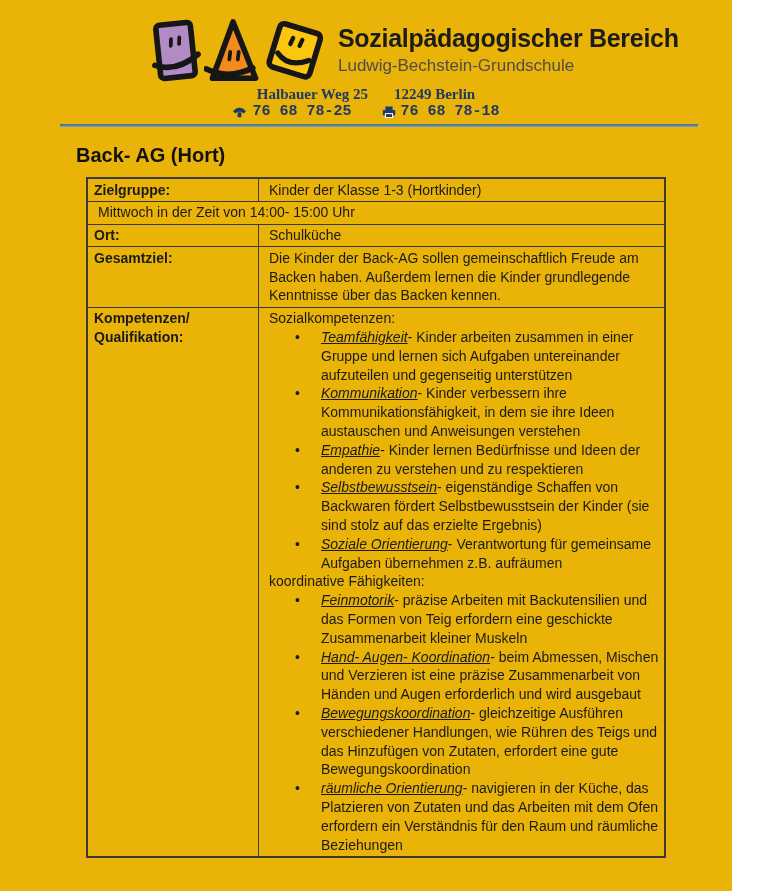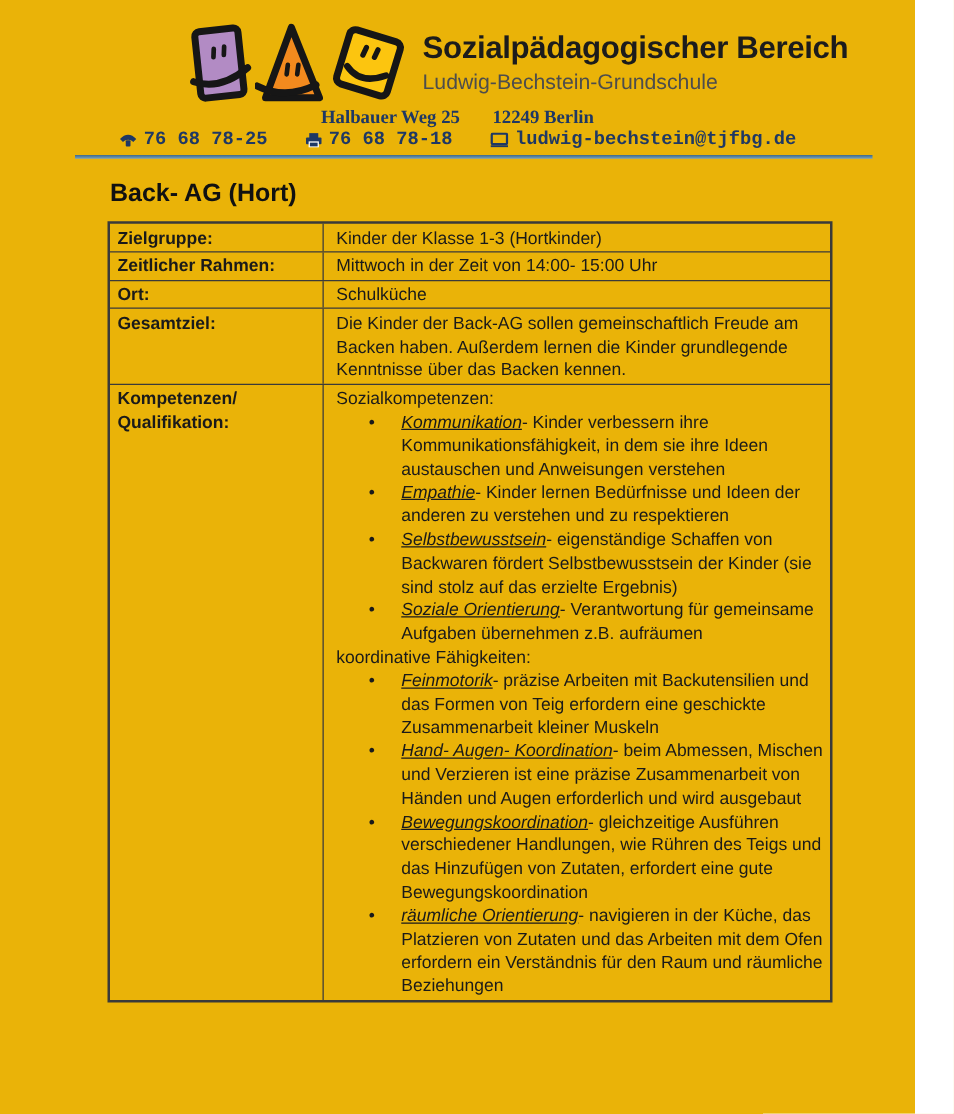--- a/index.html
+++ b/index.html
@@ -46,21 +46,21 @@
   .contact-item { display:flex; align-items:center; gap:5px; }
   .contact-item svg { display:block; }
 
   .header-rule {
     position:absolute; top:124px; left:60px; width:638px; height:3px;
     background:linear-gradient(#3d6a8c, #7ba3bd);
   }
 
   
   .doc-title {
-    position:absolute; top:144px; left:88px;
+    position:absolute; top:144px; left:76px;
     font-size:20px; font-weight:bold; color:#111111;
   }
 
   
   .info-table {
     position:absolute; top:177px; left:86px; width:580px;
     border:2px solid #3a3a3a;
     font-size:14px; line-height:18.8px; color:#1a1a1a;
   }
   .t-row { display:flex; border-bottom:1.5px solid #3a3a3a; }
@@ -135,58 +135,51 @@
       <span>76 68 78-25</span>
     </span>
     <span class="contact-item">
       <svg width="14" height="12" viewBox="0 0 14 12">
         <rect x="3.4" y="0.5" width="7.2" height="4" fill="#1f3864"></rect>
         <rect x="0.8" y="4" width="12.4" height="5.4" rx="0.8" fill="#1f3864"></rect>
         <rect x="3.4" y="7.6" width="7.2" height="4" fill="#1f3864" stroke="#ffffff" stroke-width="1"></rect>
       </svg>
       <span>76 68 78-18</span>
     </span>
-    <span class="contact-item">
-      <svg width="15" height="12" viewBox="0 0 15 12">
-        <rect x="1.4" y="0.9" width="12.2" height="8.4" rx="0.8" fill="none" stroke="#1f3864" stroke-width="1.8"></rect>
-        <rect x="0.6" y="10.2" width="13.8" height="1.6" fill="#1f3864"></rect>
-      </svg>
-      <span>ludwig-bechstein@tjfbg.de</span>
-    </span>
   </div>
 
   <div class="header-rule"></div>
 
   <div class="doc-title">Back- AG (Hort)</div>
 
   <div class="info-table">
     <div class="t-row">
       <div class="t-label">Zielgruppe:</div>
       <div class="t-value">Kinder der Klasse 1-3 (Hortkinder)</div>
     </div>
     <div class="t-row">
-      <div class="t-label">Zeitlicher Rahmen:</div>
       <div class="t-value">Mittwoch in der Zeit von 14:00- 15:00 Uhr</div>
     </div>
     <div class="t-row">
       <div class="t-label">Ort:</div>
       <div class="t-value">Schulküche</div>
     </div>
     <div class="t-row">
       <div class="t-label">Gesamtziel:</div>
       <div class="t-value">Die Kinder der Back-AG sollen gemeinschaftlich Freude am Backen haben. Außerdem lernen die Kinder grundlegende Kenntnisse über das Backen kennen.</div>
     </div>
     <div class="t-row">
       <div class="t-label">
         <div>Kompetenzen/</div>
         <div>Qualifikation:</div>
       </div>
       <div class="t-value">
           <div class="comp-heading">Sozialkompetenzen:</div>
           <ul class="comp-list">
+            <li><span class="term">Teamfähigkeit</span>- Kinder arbeiten zusammen in einer Gruppe und lernen sich Aufgaben untereinander aufzuteilen und gegenseitig unterstützen</li>
             <li><span class="term">Kommunikation</span>- Kinder verbessern ihre Kommunikationsfähigkeit, in dem sie ihre Ideen austauschen und Anweisungen verstehen</li>
             <li><span class="term">Empathie</span>- Kinder lernen Bedürfnisse und Ideen der anderen zu verstehen und zu respektieren</li>
             <li><span class="term">Selbstbewusstsein</span>- eigenständige Schaffen von Backwaren fördert Selbstbewusstsein der Kinder (sie sind stolz auf das erzielte Ergebnis)</li>
             <li><span class="term">Soziale Orientierung</span>- Verantwortung für gemeinsame Aufgaben übernehmen z.B. aufräumen</li>
           </ul>
           <div class="comp-heading">koordinative Fähigkeiten:</div>
           <ul class="comp-list">
             <li><span class="term">Feinmotorik</span>- präzise Arbeiten mit Backutensilien und das Formen von Teig erfordern eine geschickte Zusammenarbeit kleiner Muskeln</li>
             <li><span class="term">Hand- Augen- Koordination</span>- beim Abmessen, Mischen und Verzieren ist eine präzise Zusammenarbeit von Händen und Augen erforderlich und wird ausgebaut</li>
             <li><span class="term">Bewegungskoordination</span>- gleichzeitige Ausführen verschiedener Handlungen, wie Rühren des Teigs und das Hinzufügen von Zutaten, erfordert eine gute Bewegungskoordination</li>

